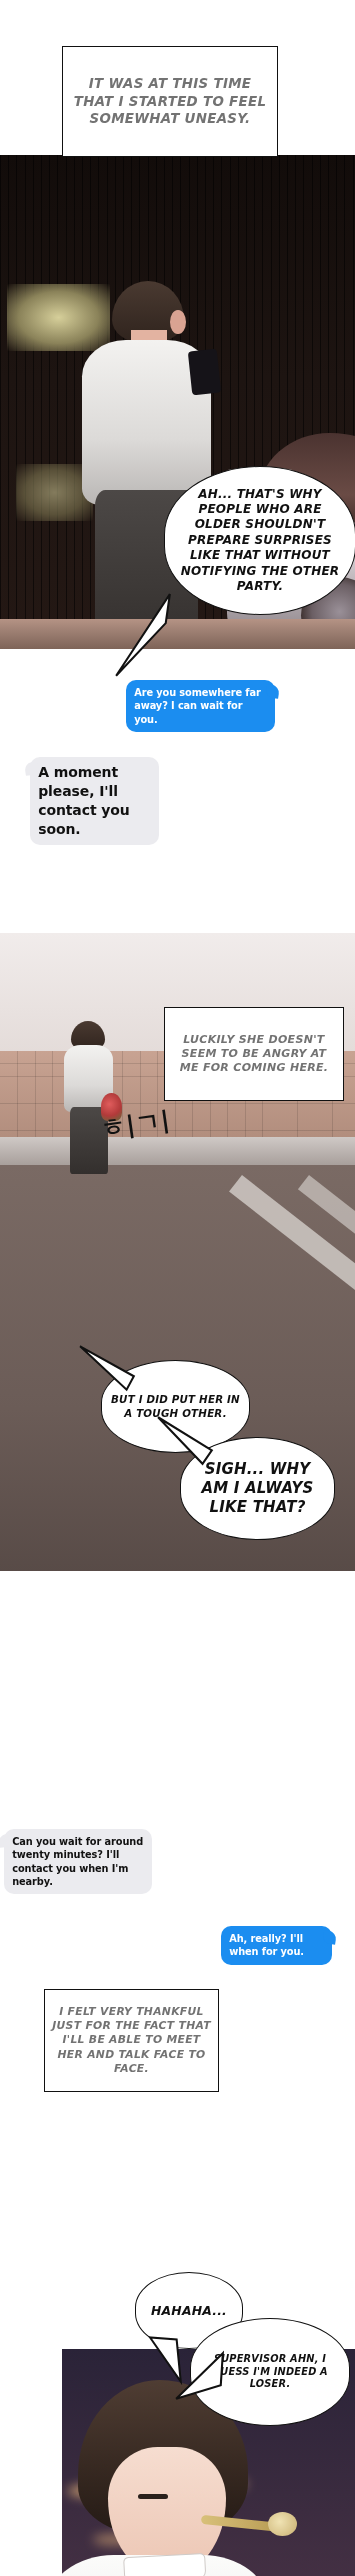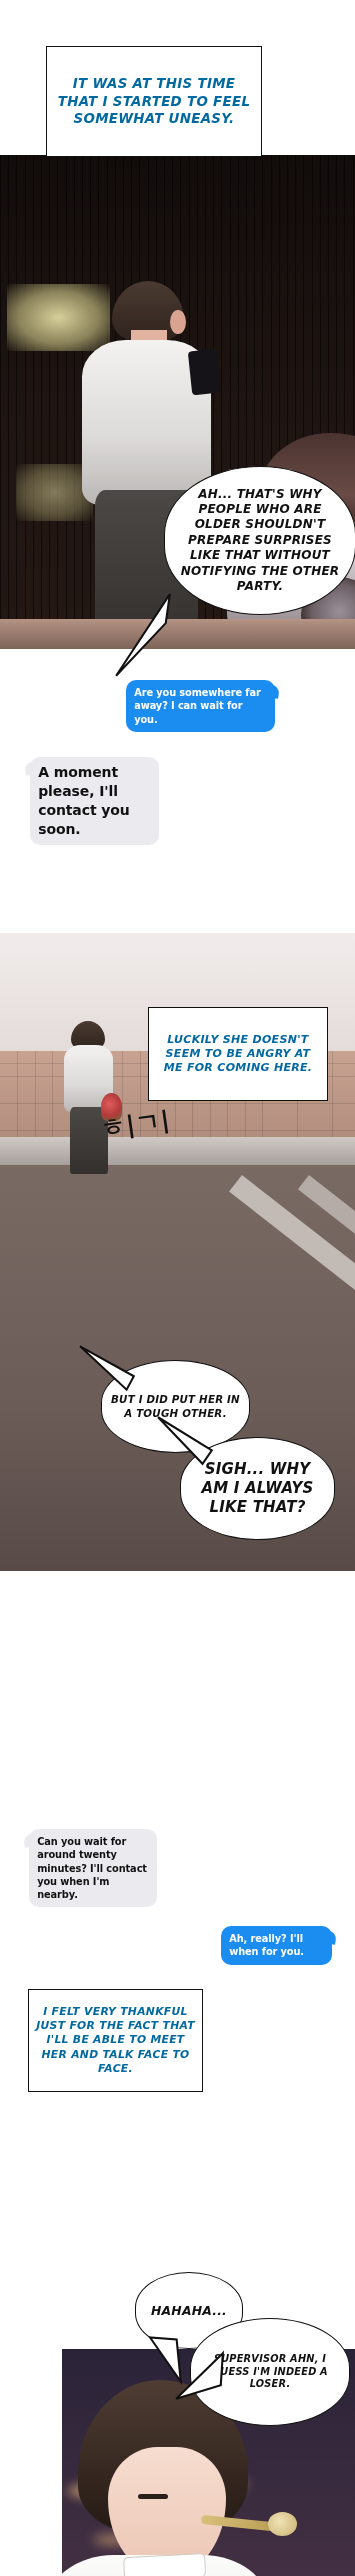--- a/index.html
+++ b/index.html
@@ -10,22 +10,23 @@
   }
 
   
   .panel { position:absolute; overflow:hidden; }
 
   
   .caption {
     position:absolute; background:#fff; border:1.5px solid #111;
     display:flex; align-items:center; justify-content:center; text-align:center;
     font-family:"DejaVu Sans", sans-serif; font-weight:bold; font-style:italic;
-    letter-spacing:0.3px; line-height:1.30; color:#0369a1; padding:5.2px 6.2px;
+    letter-spacing:0.3px; line-height:1.30; color:#737373; padding:5.2px 6.2px;
     z-index:40;
+    margin-left:16px;
   }
 
   
   .balloon {
     position:absolute; background:#fff; border:1.5px solid #111;
     border-radius:50%/50%;
     display:flex; align-items:center; justify-content:center; text-align:center;
     font-family:"DejaVu Sans", sans-serif; font-weight:bold; font-style:italic;
     letter-spacing:0.2px; line-height:1.28; color:#111; padding:6.2px 8.2px;
     z-index:40;
@@ -176,21 +177,21 @@
   <path d="M110,70 L6,12 L96,96 Z" fill="#fff" stroke="#111" stroke-width="4"></path>
 </svg>
 
 <div class="balloon oval" style="left:180px; top:1437px; width:155px; height:103px; font-size:15px;">SIGH... WHY AM I ALWAYS LIKE THAT?</div>
 <svg class="tail" viewBox="0 0 120 110" style="left:155px; top:1412px; width:62px; height:57px;">
   <path d="M110,74 L6,10 L92,100 Z" fill="#fff" stroke="#111" stroke-width="4"></path>
 </svg>
 
 <div class="gap" style="left:0; top:1571px; width:355px; height:227px;"></div>
 
-<div class="chat-grey" style="left:29px; top:1829px; width:128px; font-size:9.8px;">Can you wait for around twenty minutes? I'll contact you when I'm nearby.</div>
+<div class="chat-grey" style="left:4px; top:1829px; width:148px; font-size:9.8px;">Can you wait for around twenty minutes? I'll contact you when I'm nearby.</div>
 
 <div class="chat-blue" style="left:221px; top:1926px; width:111px; font-size:9.8px;">Ah, really? I'll when for you.</div>
 
 <div class="caption" style="left:28px; top:1989px; width:175px; height:103px; font-size:10.8px;">I FELT VERY THANKFUL JUST FOR THE FACT THAT I'LL BE ABLE TO MEET HER AND TALK FACE TO FACE.</div>
 
 <div class="gap" style="left:0; top:2092px; width:355px; height:170px;"></div>
 
 <div class="panel" style="left:62px; top:2349px; width:294px; height:721px;">
   <div class="sunset-dark" style="position:absolute; left:0; top:0; width:294px; height:721px;"></div>
   <div class="blur-glow" style="left:5.2px; top:134px; width:93px; height:15.5px; background:#e8b57a; opacity:.75;"></div>

